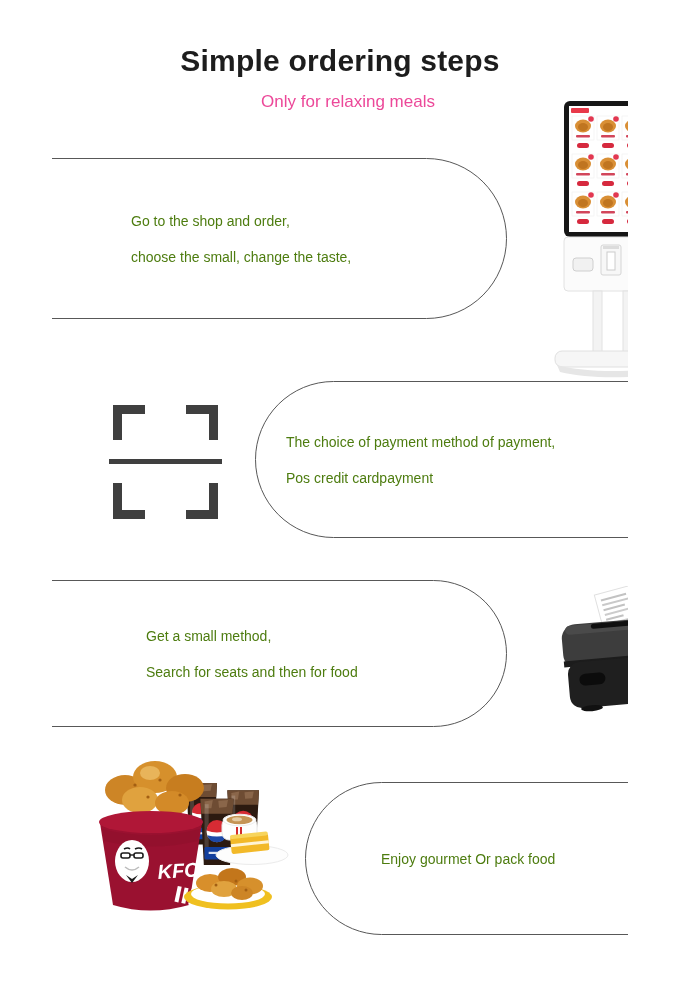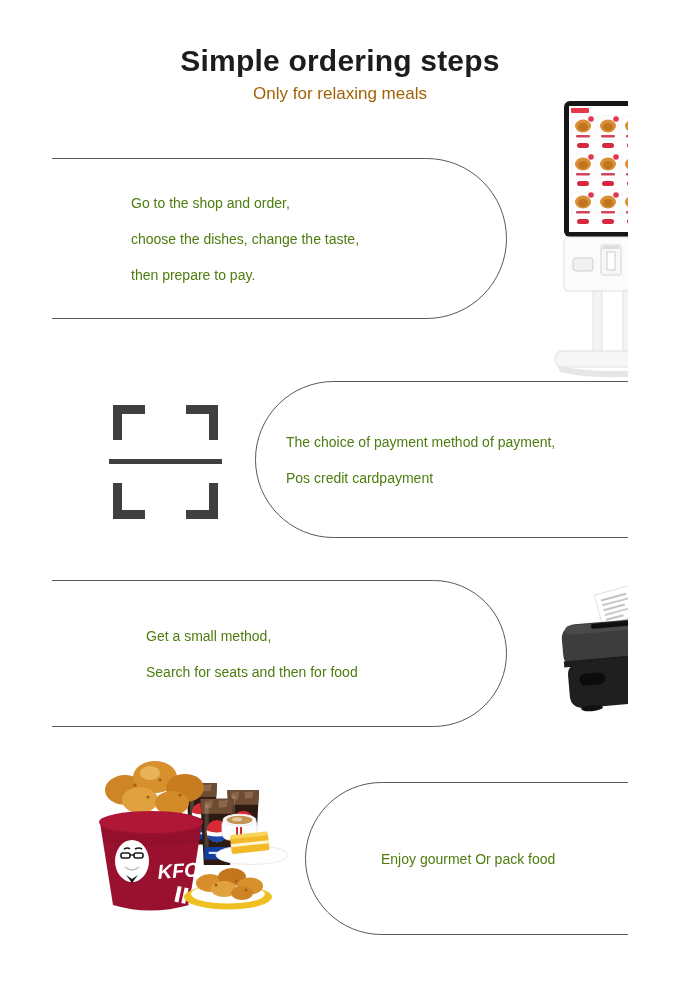--- a/index.html
+++ b/index.html
@@ -15,21 +15,21 @@
   
   .title{
     position:absolute;top:44px;left:0;width:100%;
     text-align:center;
     font-size:30px;font-weight:bold;color:#1d1d1d;
     letter-spacing:0.2px;margin:0;
   }
   .subtitle{
     position:absolute;top:84px;left:0;width:100%;
     text-align:center;
-    font-size:17px;color:#a16207;margin:0;
+    font-size:17px;color:#ec4899;margin:8px;
   }
   
   .bubble{
     position:absolute;
     border:1px solid #585858;
     background:#ffffff;
     display:flex;flex-direction:column;justify-content:center;
     box-sizing:border-box;
   }
   .bubble p{
@@ -67,22 +67,21 @@
 </head>
 <body>
 
 <div class="page">
 
   <h1 class="title">Simple ordering steps</h1>
   <p class="subtitle">Only for relaxing meals</p>
 
   <div class="bubble bubble-1">
     <p>Go to the shop and order,</p>
-    <p>choose the dishes, change the taste,</p>
-    <p>then prepare to pay.</p>
+    <p>choose the small, change the taste,</p>
   </div>
 
   <div class="illus kiosk-wrap">
     <svg width="136" height="284" viewBox="0 0 136 284" xmlns="http://www.w3.org/2000/svg">
       <defs>
         <g id="kcard">
           <rect x="0" y="0" width="22" height="24" fill="#ffffff" stroke="#efefef" stroke-width="0.6"></rect>
           <ellipse cx="11" cy="10" rx="8" ry="6.5" fill="#d98f35"></ellipse>
           <ellipse cx="11" cy="11" rx="5" ry="4" fill="#c07520"></ellipse>
           <circle cx="19" cy="3" r="2.8" fill="#e23750"></circle>

